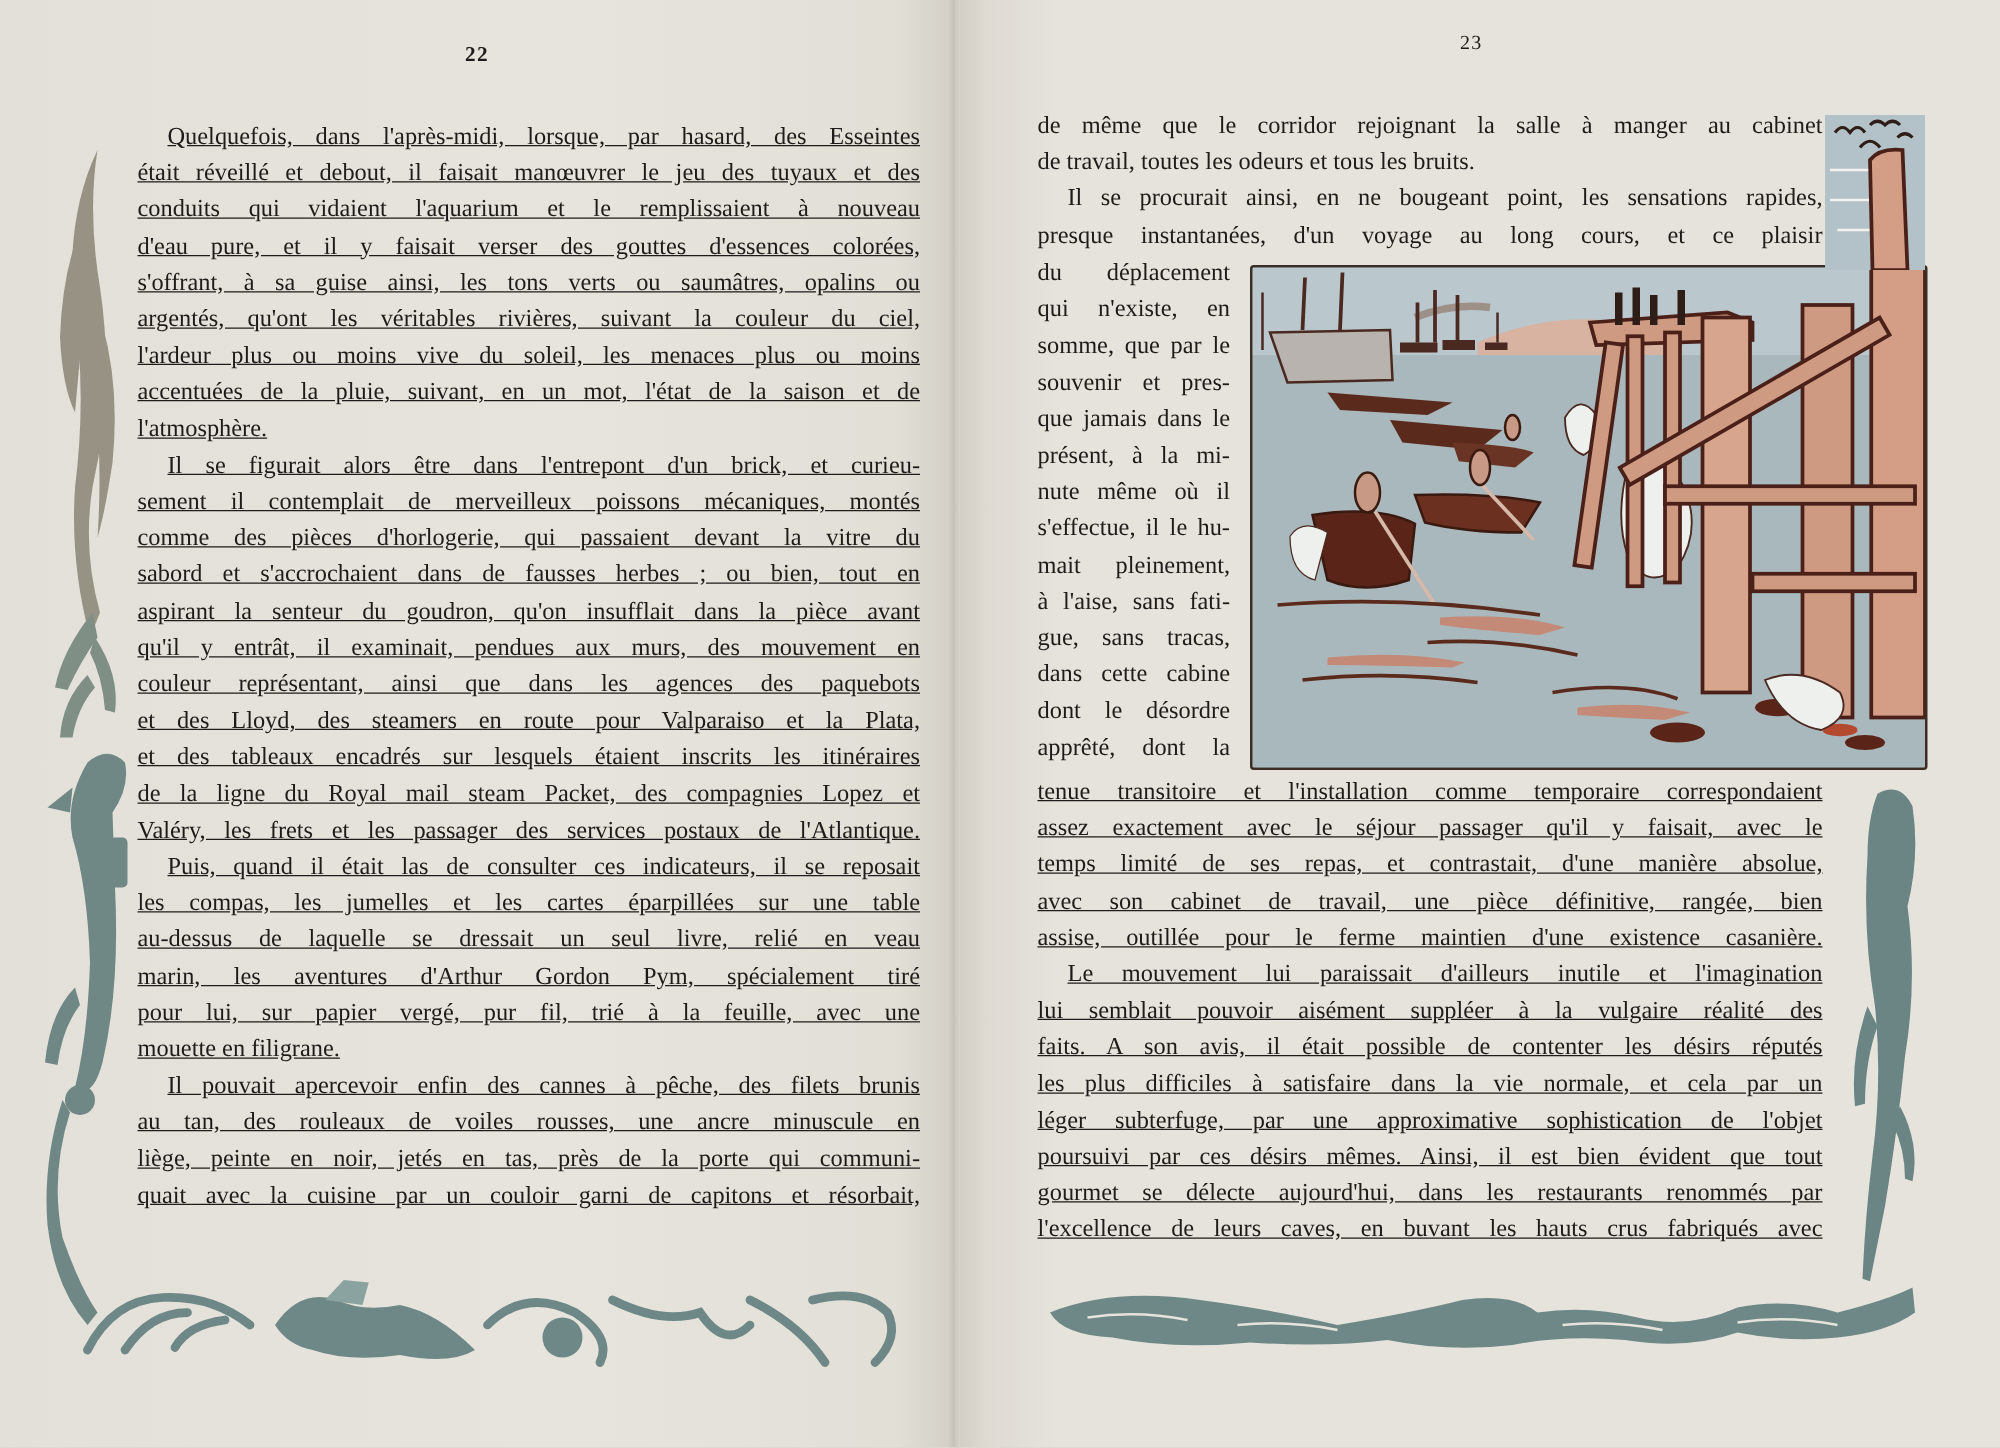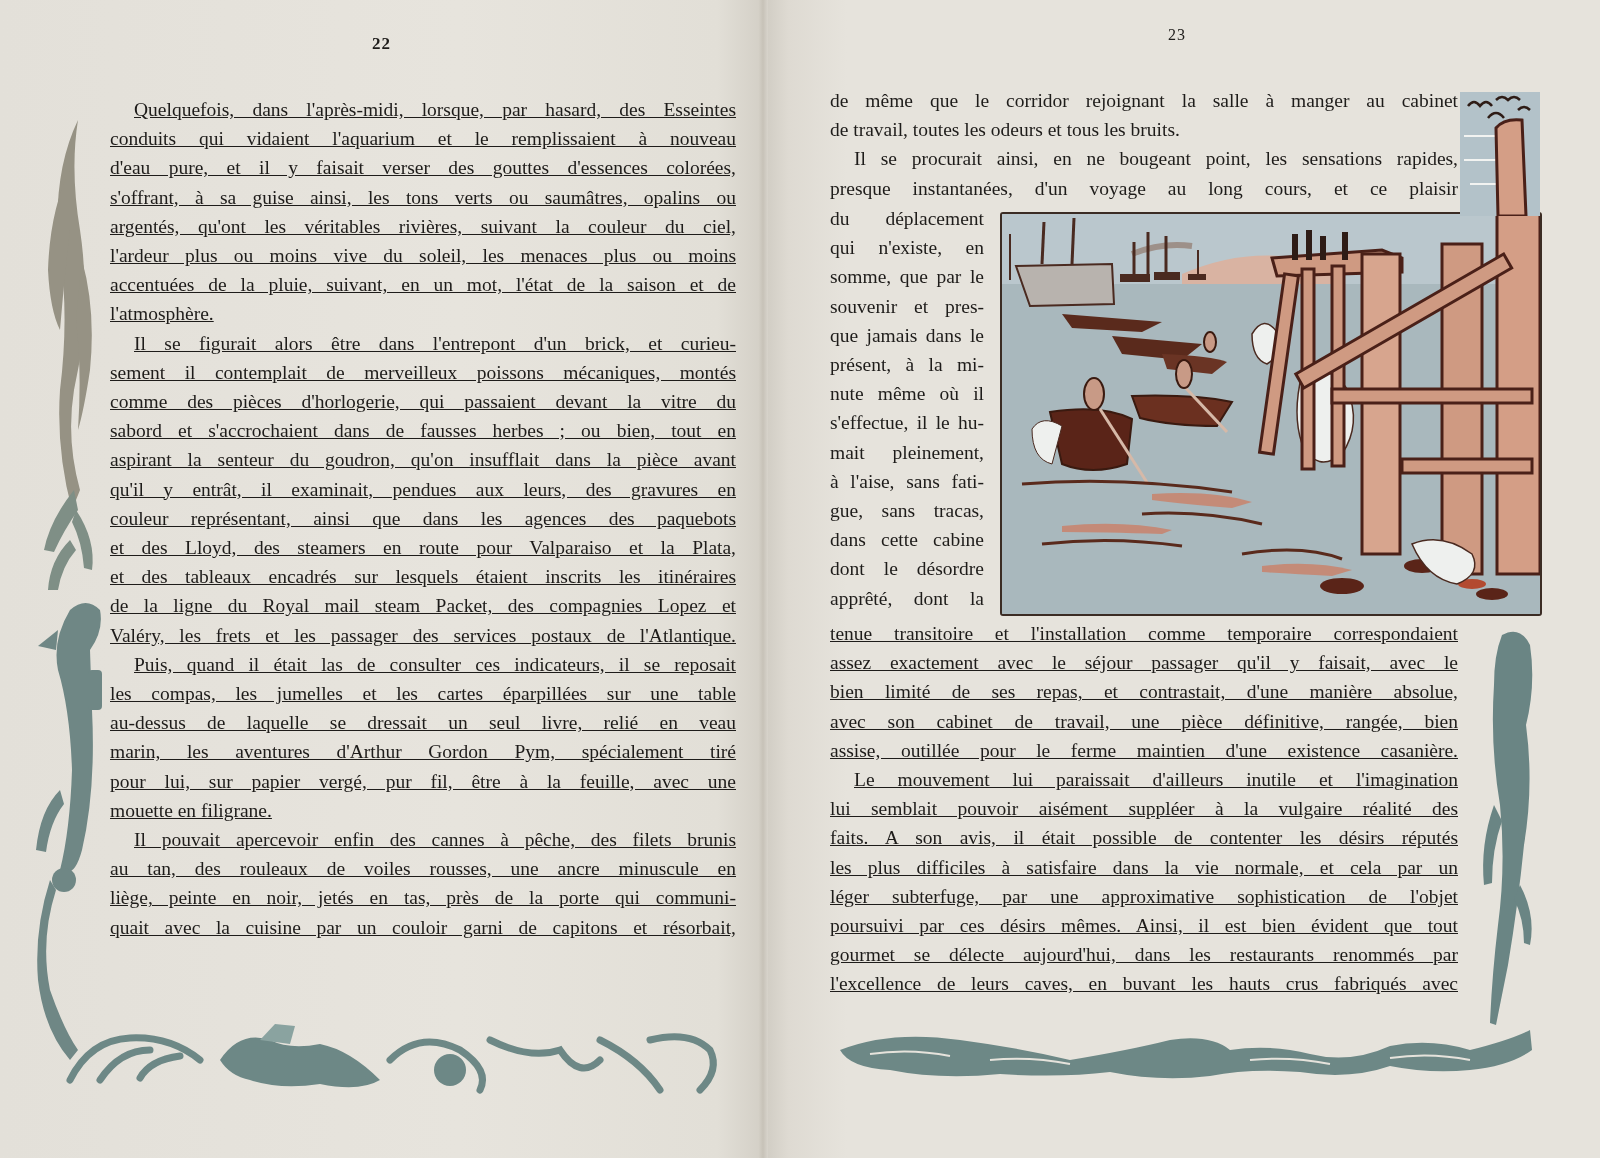--- a/index.html
+++ b/index.html
@@ -55,47 +55,48 @@
   <div class="page page-right"></div>
   <div class="gutter"></div>
 
   <div class="folio folio-left">22</div>
 
   <div class="folio folio-right">23</div>
 
   <div class="text-block left-text">
     <p>
       <span class="line indent">Quelquefois, dans l'après-midi, lorsque, par hasard, des Esseintes</span>
+      <span class="line">était réveillé et debout, il faisait manœuvrer le jeu des tuyaux et des</span>
       <span class="line">conduits qui vidaient l'aquarium et le remplissaient à nouveau</span>
       <span class="line">d'eau pure, et il y faisait verser des gouttes d'essences colorées,</span>
       <span class="line">s'offrant, à sa guise ainsi, les tons verts ou saumâtres, opalins ou</span>
       <span class="line">argentés, qu'ont les véritables rivières, suivant la couleur du ciel,</span>
       <span class="line">l'ardeur plus ou moins vive du soleil, les menaces plus ou moins</span>
       <span class="line">accentuées de la pluie, suivant, en un mot, l'état de la saison et de</span>
       <span class="line last">l'atmosphère.</span>
     </p>
     <p>
       <span class="line indent">Il se figurait alors être dans l'entrepont d'un brick, et curieu-</span>
       <span class="line">sement il contemplait de merveilleux poissons mécaniques, montés</span>
       <span class="line">comme des pièces d'horlogerie, qui passaient devant la vitre du</span>
       <span class="line">sabord et s'accrochaient dans de fausses herbes ; ou bien, tout en</span>
       <span class="line">aspirant la senteur du goudron, qu'on insufflait dans la pièce avant</span>
-      <span class="line">qu'il y entrât, il examinait, pendues aux leurs, des gravures en</span>
+      <span class="line">qu'il y entrât, il examinait, pendues aux murs, des mouvement en</span>
       <span class="line">couleur représentant, ainsi que dans les agences des paquebots</span>
       <span class="line">et des Lloyd, des steamers en route pour Valparaiso et la Plata,</span>
       <span class="line">et des tableaux encadrés sur lesquels étaient inscrits les itinéraires</span>
       <span class="line">de la ligne du Royal mail steam Packet, des compagnies Lopez et</span>
       <span class="line">Valéry, les frets et les passager des services postaux de l'Atlantique.</span>
     </p>
     <p>
       <span class="line indent">Puis, quand il était las de consulter ces indicateurs, il se reposait</span>
       <span class="line">les compas, les jumelles et les cartes éparpillées sur une table</span>
       <span class="line">au-dessus de laquelle se dressait un seul livre, relié en veau</span>
       <span class="line">marin, les aventures d'Arthur Gordon Pym, spécialement tiré</span>
-      <span class="line">pour lui, sur papier vergé, pur fil, être à la feuille, avec une</span>
+      <span class="line">pour lui, sur papier vergé, pur fil, trié à la feuille, avec une</span>
       <span class="line last">mouette en filigrane.</span>
     </p>
     <p>
       <span class="line indent">Il pouvait apercevoir enfin des cannes à pêche, des filets brunis</span>
       <span class="line">au tan, des rouleaux de voiles rousses, une ancre minuscule en</span>
       <span class="line">liège, peinte en noir, jetés en tas, près de la porte qui communi-</span>
       <span class="line">quait avec la cuisine par un couloir garni de capitons et résorbait,</span>
     </p>
   </div>
 
@@ -120,21 +121,21 @@
     <span class="line">gue, sans tracas,</span>
     <span class="line">dans cette cabine</span>
     <span class="line">dont le désordre</span>
     <span class="line">apprêté, dont la</span>
   </div>
 
   <div class="text-block right-bottom">
     <p>
       <span class="line">tenue transitoire et l'installation comme temporaire correspondaient</span>
       <span class="line">assez exactement avec le séjour passager qu'il y faisait, avec le</span>
-      <span class="line">bien limité de ses repas, et contrastait, d'une manière absolue,</span>
+      <span class="line">temps limité de ses repas, et contrastait, d'une manière absolue,</span>
       <span class="line">avec son cabinet de travail, une pièce définitive, rangée, bien</span>
       <span class="line">assise, outillée pour le ferme maintien d'une existence casanière.</span>
     </p>
     <p>
       <span class="line indent">Le mouvement lui paraissait d'ailleurs inutile et l'imagination</span>
       <span class="line">lui semblait pouvoir aisément suppléer à la vulgaire réalité des</span>
       <span class="line">faits. A son avis, il était possible de contenter les désirs réputés</span>
       <span class="line">les plus difficiles à satisfaire dans la vie normale, et cela par un</span>
       <span class="line">léger subterfuge, par une approximative sophistication de l'objet</span>
       <span class="line">poursuivi par ces désirs mêmes. Ainsi, il est bien évident que tout</span>

